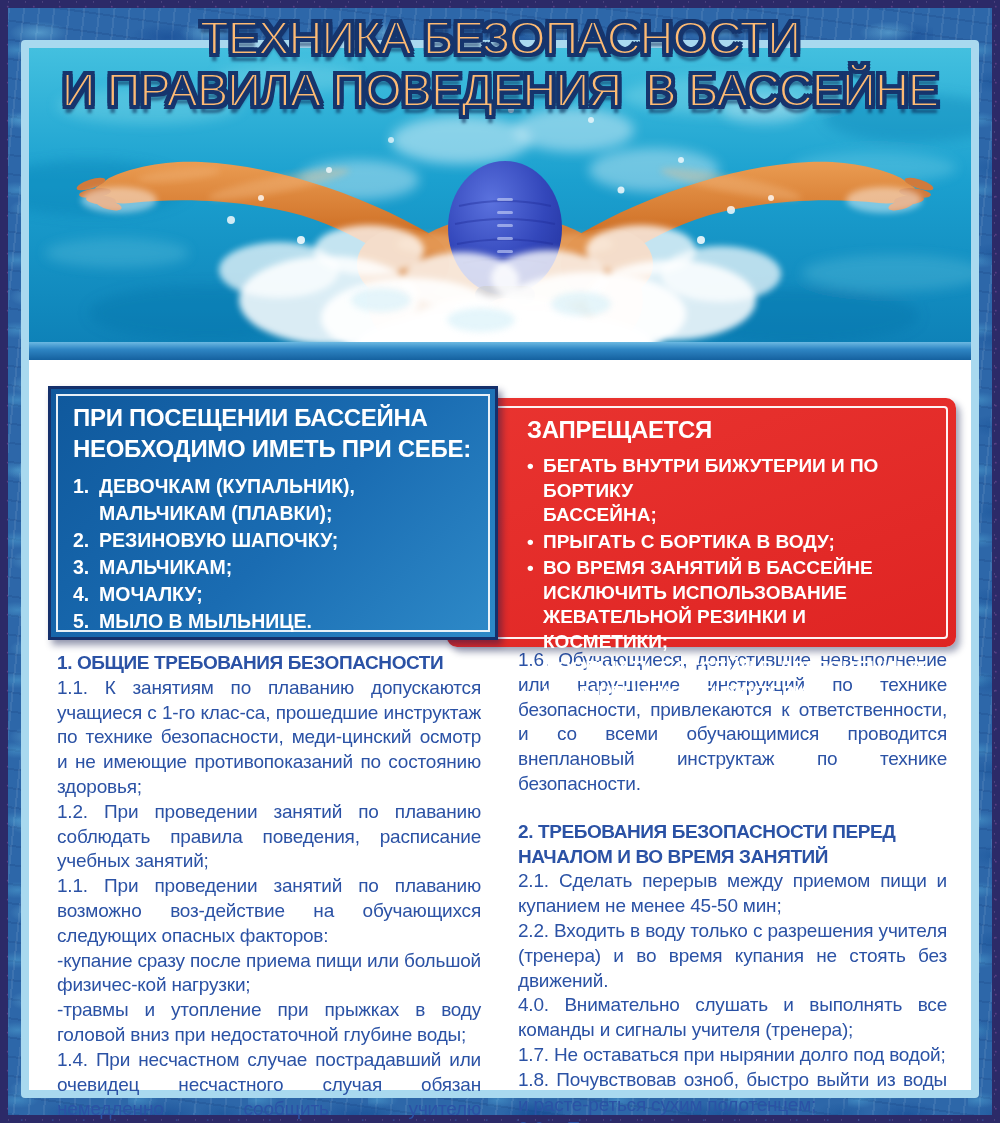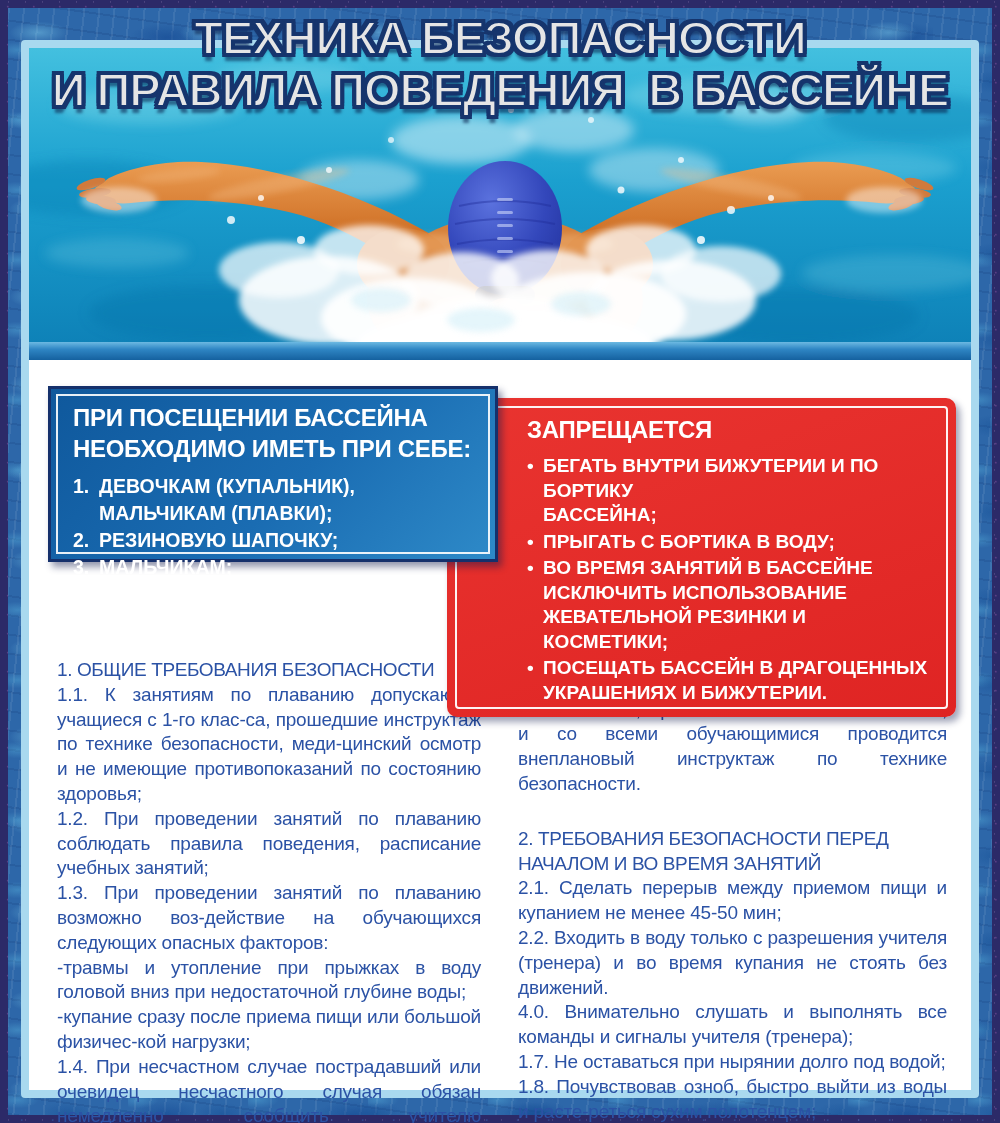--- a/index.html
+++ b/index.html
@@ -38,70 +38,70 @@
     border:8px solid #a9d9ef;border-radius:4px;background:#ffffff;overflow:hidden;
   }
   .photo{display:block;width:942px;height:294px;}
   .strip{
     height:18px;
     background:linear-gradient(180deg,#6cb9e2 0%,#2f86c4 40%,#15619f 100%);
   }
   
   .title{
     position:absolute;left:0;right:0;top:12px;z-index:6;text-align:center;
-    color:#e5e5e5;font-weight:bold;letter-spacing:-1px;
+    color:#fdba74;font-weight:normal;letter-spacing:-1px;
   }
   .title .t1,.title .t2{
     font-size:47px;line-height:52px;white-space:nowrap;
     -webkit-text-stroke:2px #16356d;
     text-shadow:
       -3px -3px 0 #16356d, 3px -3px 0 #16356d, -3px 3px 0 #16356d, 3px 3px 0 #16356d,
       0 -3px 0 #16356d, 0 3px 0 #16356d, -3px 0 0 #16356d, 3px 0 0 #16356d,
       0 7px 3px rgba(8,25,70,.55);
   }
   
   .box-blue{
-    position:absolute;left:48px;top:386px;width:450px;height:176px;z-index:4;
+    position:absolute;left:48px;top:386px;width:450px;height:254px;z-index:4;
     background:linear-gradient(135deg,#0f589c 0%,#1a6cb2 55%,#2e8ac8 100%);
     border:3px solid #15306b;box-sizing:border-box;
     box-shadow:4px 5px 7px rgba(15,25,75,.45);
   }
   .box-blue::before{
     content:"";position:absolute;inset:5px;border:2px solid rgba(255,255,255,.9);pointer-events:none;
   }
   .box-blue .inner{position:relative;padding:13px 16px 0 22px;color:#fff;}
   .req-heading{font-size:24px;line-height:31px;font-weight:bold;white-space:pre-line;letter-spacing:-0.3px;}
   .req-list{margin-top:9px;}
   .req-item{display:flex;font-size:19.5px;line-height:27px;font-weight:bold;}
   .req-num{width:26px;flex:0 0 26px;}
   .req-text{white-space:pre-line;}
   
   .box-red{
-    position:absolute;left:447px;top:398px;width:509px;height:319px;z-index:3;
+    position:absolute;left:447px;top:398px;width:509px;height:249px;z-index:3;
     background:linear-gradient(160deg,#e93430 0%,#df2423 100%);
     border-radius:10px;box-sizing:border-box;
     box-shadow:4px 5px 7px rgba(15,25,75,.4);
   }
   .box-red::before{
     content:"";position:absolute;inset:8px;border:2px solid rgba(255,255,255,.95);border-radius:4px;pointer-events:none;
   }
   .box-red .inner{position:relative;padding:18px 20px 0 80px;color:#fff;}
   .ban-heading{font-size:24px;line-height:28px;font-weight:bold;letter-spacing:-0.3px;}
   .ban-list{margin-top:10px;}
   .ban-item{display:flex;font-size:19px;line-height:24.5px;font-weight:bold;margin-bottom:2px;}
   .ban-dot{width:16px;flex:0 0 16px;}
   .ban-text{white-space:pre-line;}
   
   .col{
     position:absolute;z-index:2;color:#2b52a5;font-size:19px;line-height:24.8px;
     text-align:justify;letter-spacing:-0.2px;
   }
   .col-left{left:57px;top:651px;width:424px;}
   .col-right{left:518px;top:648px;width:429px;}
-  .rule-heading{font-weight:normal;letter-spacing:-0.4px;text-align:left;margin-top:7px;}
+  .rule-heading{font-weight:bold;letter-spacing:-0.4px;text-align:left;}
   .gap{height:23px;}
 </style>
 </head>
 <body>
 
 <div class="poster">
   <div class="edge"></div>
   <div class="water-bg"></div>
 
   <div class="panel">
@@ -309,23 +309,23 @@
 УКРАШЕНИЯХ И БИЖУТЕРИИ.</span>
         </div>
       </div>
     </div>
   </div>
 
   <div class="col col-left">
     <div class="rule-heading">1. ОБЩИЕ ТРЕБОВАНИЯ БЕЗОПАСНОСТИ</div>
     <div>1.1. К занятиям по плаванию допускаются учащиеся с 1-го клас-са, прошедшие инструктаж по технике безопасности, меди-цинский осмотр и не имеющие противопоказаний по состоянию здоровья;</div>
     <div>1.2. При проведении занятий по плаванию соблюдать правила поведения, расписание учебных занятий;</div>
-    <div>1.3. При проведении занятий по плаванию возможно воз-действие на обучающихся следующих опасных факторов:</div>
+    <div>1.1. При проведении занятий по плаванию возможно воз-действие на обучающихся следующих опасных факторов:</div>
+    <div>-купание сразу после приема пищи или большой физичес-кой нагрузки;</div>
     <div>-травмы и утопление при прыжках в воду головой вниз при недостаточной глубине воды;</div>
-    <div>-купание сразу после приема пищи или большой физичес-кой нагрузки;</div>
     <div>1.4. При несчастном случае пострадавший или очевидец несчастного случая обязан немедленно сообщить учителю (преподавателю), который должен оказать первую помощь пострадавшему и сообщить об этом администрации учреждения;</div>
 
   </div>
 
   <div class="col col-right">
     <div>1.6. Обучающиеся, допустившие невыполнение или нару-шение инструкций по технике безопасности, привлекаются к ответственности, и со всеми обучающимися проводится внеплановый инструктаж по технике безопасности.</div>
     <div class="gap"></div>
     <div class="rule-heading">2. ТРЕБОВАНИЯ БЕЗОПАСНОСТИ ПЕРЕД НАЧАЛОМ И ВО ВРЕМЯ ЗАНЯТИЙ</div>
     <div>2.1. Сделать перерыв между приемом пищи и купанием не менее 45-50 мин;</div>
     <div>2.2. Входить  в воду только с разрешения учителя (тренера) и во время купания не стоять без движений.</div>

